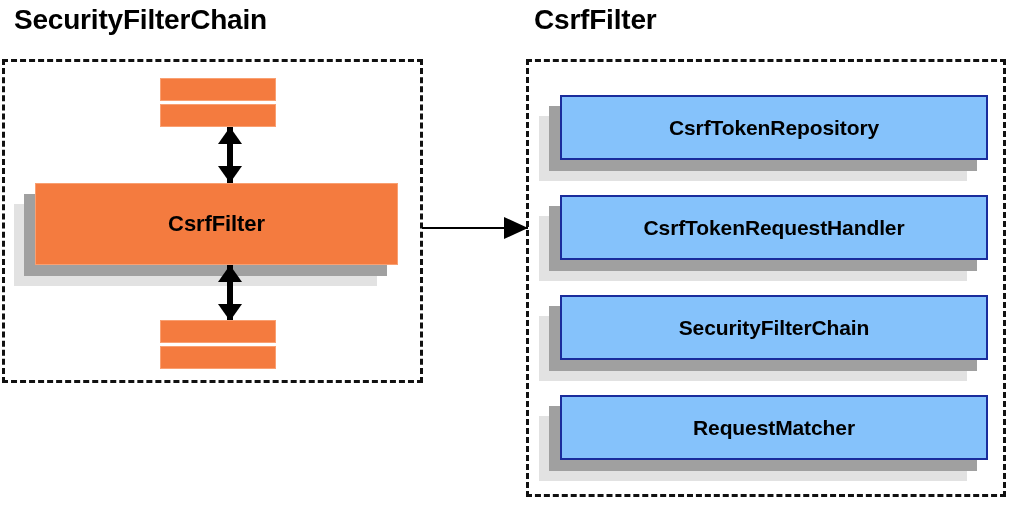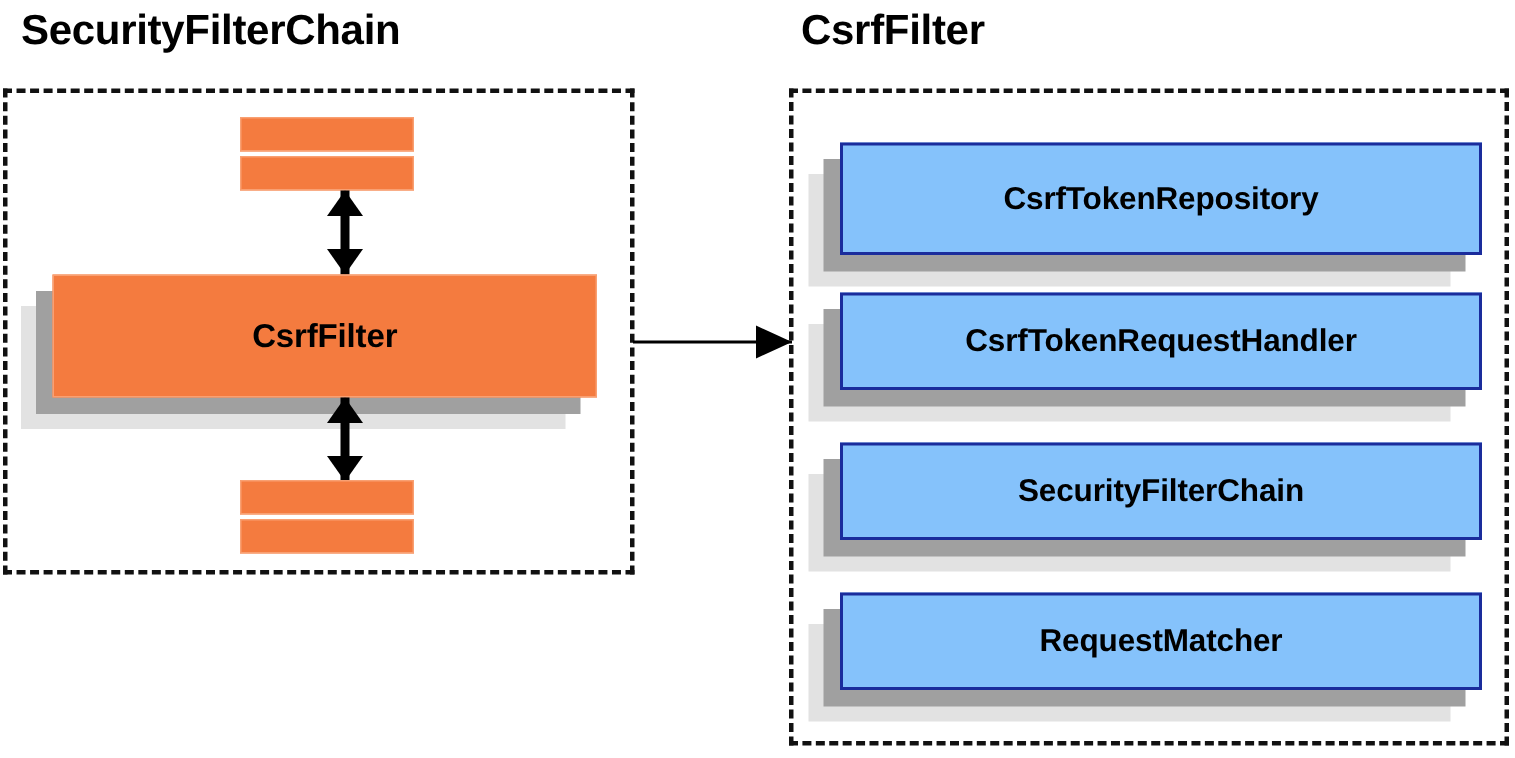--- a/index.html
+++ b/index.html
@@ -161,21 +161,21 @@
 
 <div class="h-arrow" style="left:422px; top:217px; width:106px; height:22px;">
   <div class="shaft" style="width:106px;"></div>
   <div class="head-right"></div>
 </div>
 
 <div class="panel-title" id="title-right">CsrfFilter</div>
 
 <div class="dashed-region" id="region-right"></div>
 
-<div class="stack" style="left:560px; top:95px; width:428px; height:75px;">
+<div class="stack" style="left:560px; top:95px; width:428px; height:65px;">
   <div class="plate-light"></div>
   <div class="plate-dark"></div>
   <div class="face face-blue">
     <span class="box-label">CsrfTokenRepository</span>
   </div>
 </div>
 
 <div class="stack" style="left:560px; top:195px; width:428px; height:65px;">
   <div class="plate-light"></div>
   <div class="plate-dark"></div>

